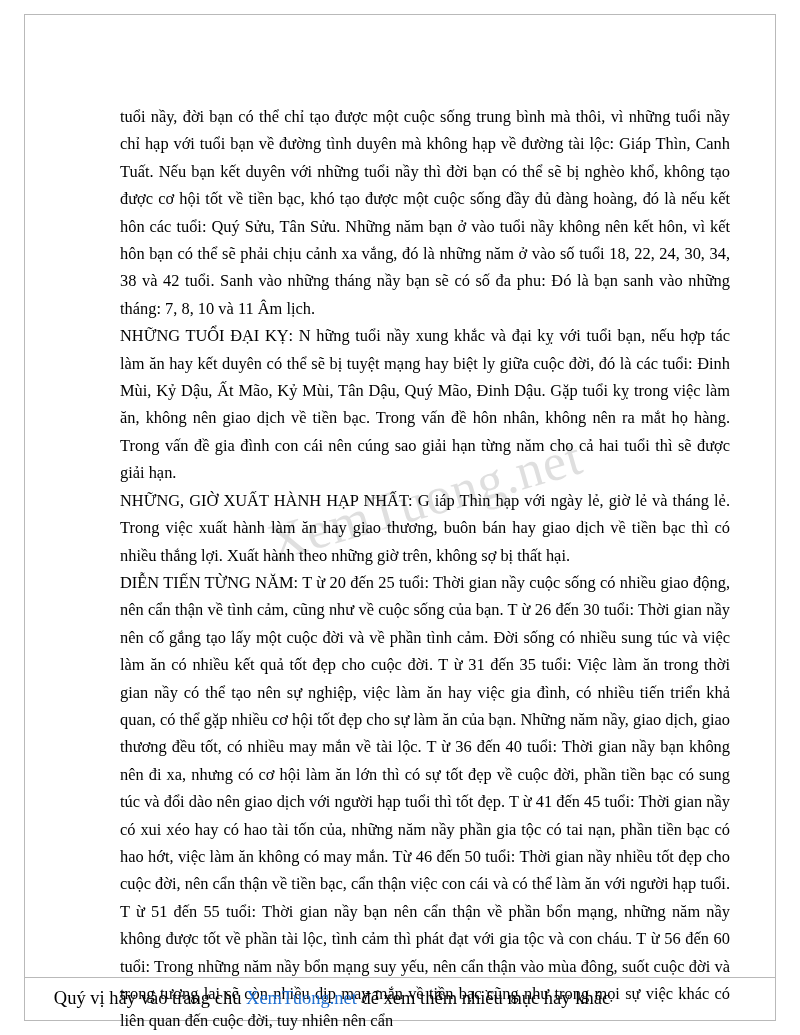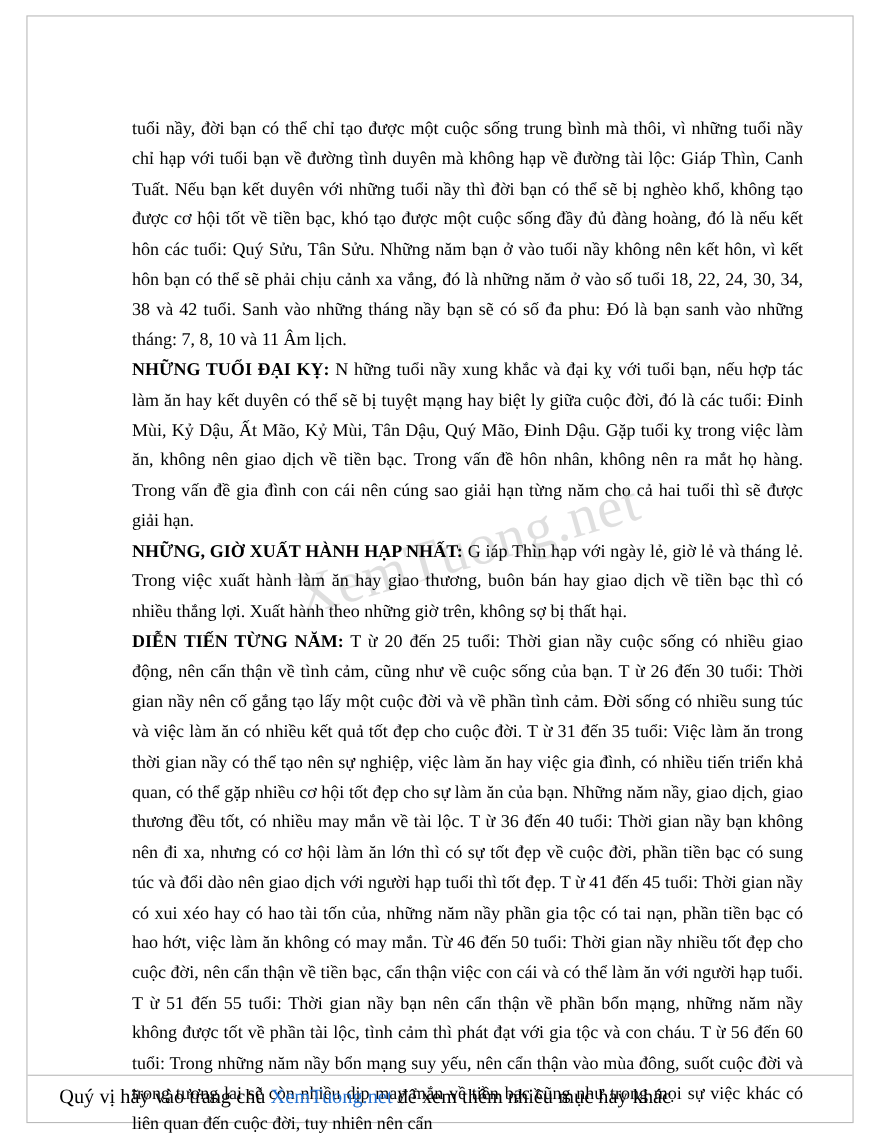--- a/index.html
+++ b/index.html
@@ -33,21 +33,21 @@
     font-size: 16.4px;
     line-height: 27.4px;
     text-align: justify;
     text-justify: inter-word;
     z-index: 3;
   }
   .content p {
     margin: 0;
   }
   .content b {
-    font-weight: bold;
+    font-weight: normal;
   }
   .watermark {
     position: absolute;
     left: 50px;
     top: 455px;
     width: 700px;
     text-align: center;
     font-size: 52px;
     font-family: "Liberation Serif", serif;
     color: rgba(150, 150, 150, 0.30);

